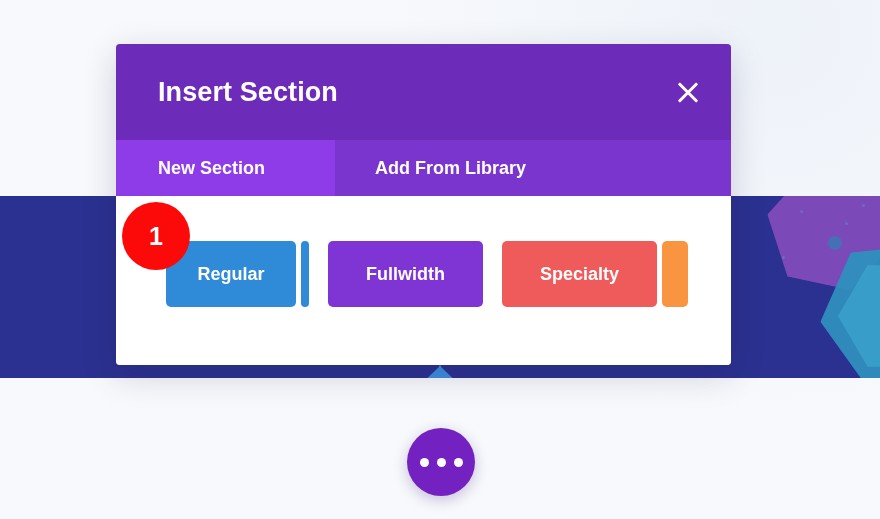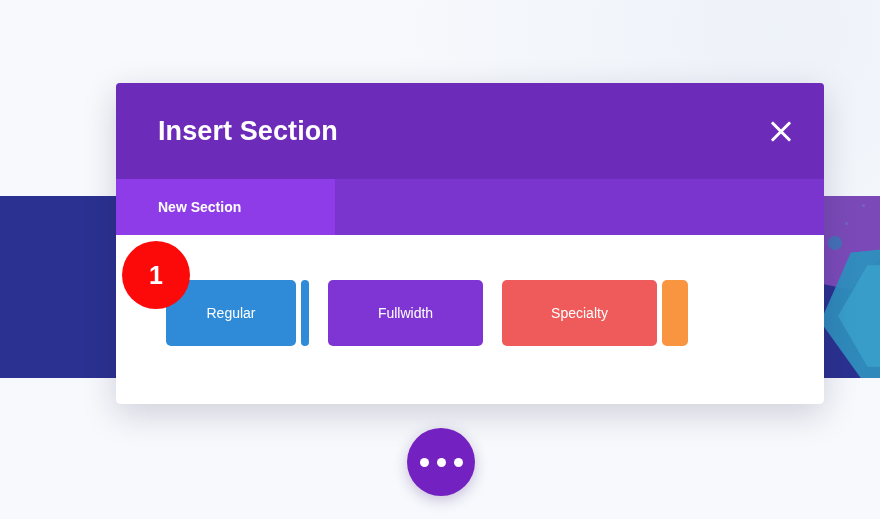--- a/index.html
+++ b/index.html
@@ -100,27 +100,26 @@
     left: 439px;
     clip-path: polygon(0% 0%, 100% 100%, 0% 100%);
     border-top-right-radius: 34px;
   }
 
   
   .modal {
     position: absolute;
     left: 116px;
     top: 44px;
-    width: 708px;
+    width: 615px;
     height: 321px;
     background: #c4b5fd;
     border-radius: 4px;
     box-shadow: 0 10px 34px rgba(30, 20, 70, .18);
     overflow: visible;
-    margin-top: 39px;
   }
 
   .modal-header {
     position: relative;
     height: 96px;
     background: #6c2bb9;
     border-radius: 4px 4px 0 0;
     display: flex;
     align-items: center;
     padding: 0 26px 0 42px;
@@ -157,21 +156,21 @@
   
   .modal-tabs {
     display: flex;
     height: 56px;
     background: #7b35cf;
   }
   .tab {
     display: flex;
     align-items: center;
     color: #ffffff;
-    font-size: 14px;
+    font-size: 18px;
     font-weight: 600;
     cursor: pointer;
     box-sizing: border-box;
     text-align: right;
   }
   .tab-new {
     width: 219px;
     background: #8e3ce8;
     padding-left: 42px;
   }
@@ -198,22 +197,22 @@
     display: flex;
     align-items: stretch;
     margin-right: 19px;
   }
   .layout-btn {
     height: 66px;
     display: flex;
     align-items: center;
     justify-content: center;
     color: #ffffff;
-    font-size: 14px;
-    font-weight: 400;
+    font-size: 18px;
+    font-weight: 700;
     border-radius: 5px;
     cursor: pointer;
     box-sizing: border-box;
   }
   .btn-regular  { width: 130px; background: #2f8ad8; }
   .btn-specialty{ width: 155px; background: #ef5a5a; }
   .btn-fullwidth{ width: 155px; background: #7f35d4; }
 
   .side-tab {
     height: 66px;
@@ -290,20 +289,21 @@
 
 <div class="modal">
 
   <div class="modal-header">
     <div class="modal-title">Insert Section</div>
     <div class="close-btn"></div>
   </div>
 
   <div class="modal-tabs">
     <div class="tab tab-new">New Section</div>
+    <div class="tab tab-library">Add From Library</div>
   </div>
 
   <div class="modal-body">
 
     <div class="step-badge">1</div>
 
     <div class="btn-row">
 
       <div class="btn-group">
         <div class="layout-btn btn-regular">Regular</div>

